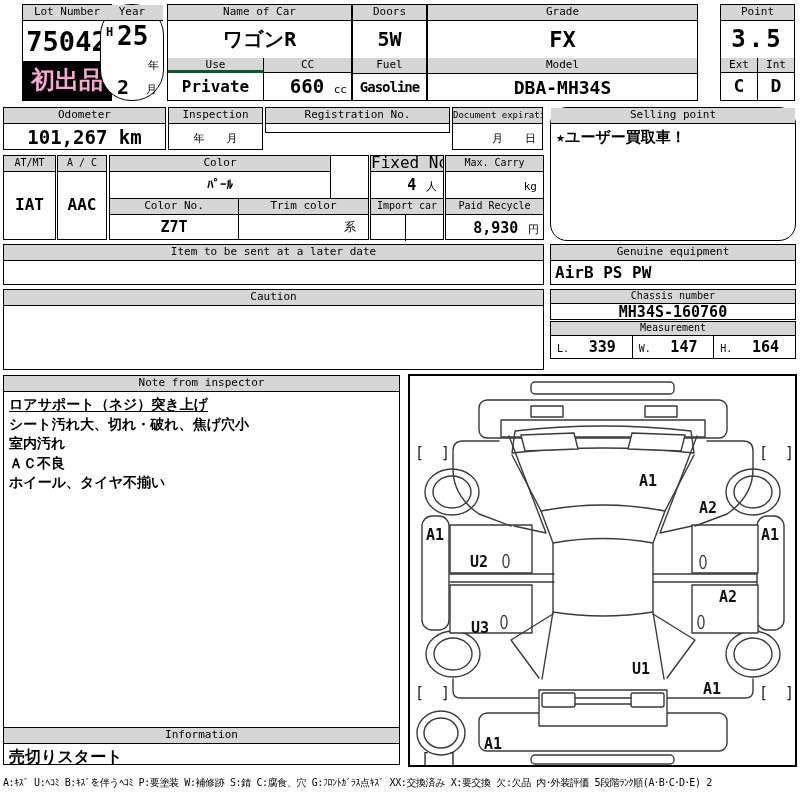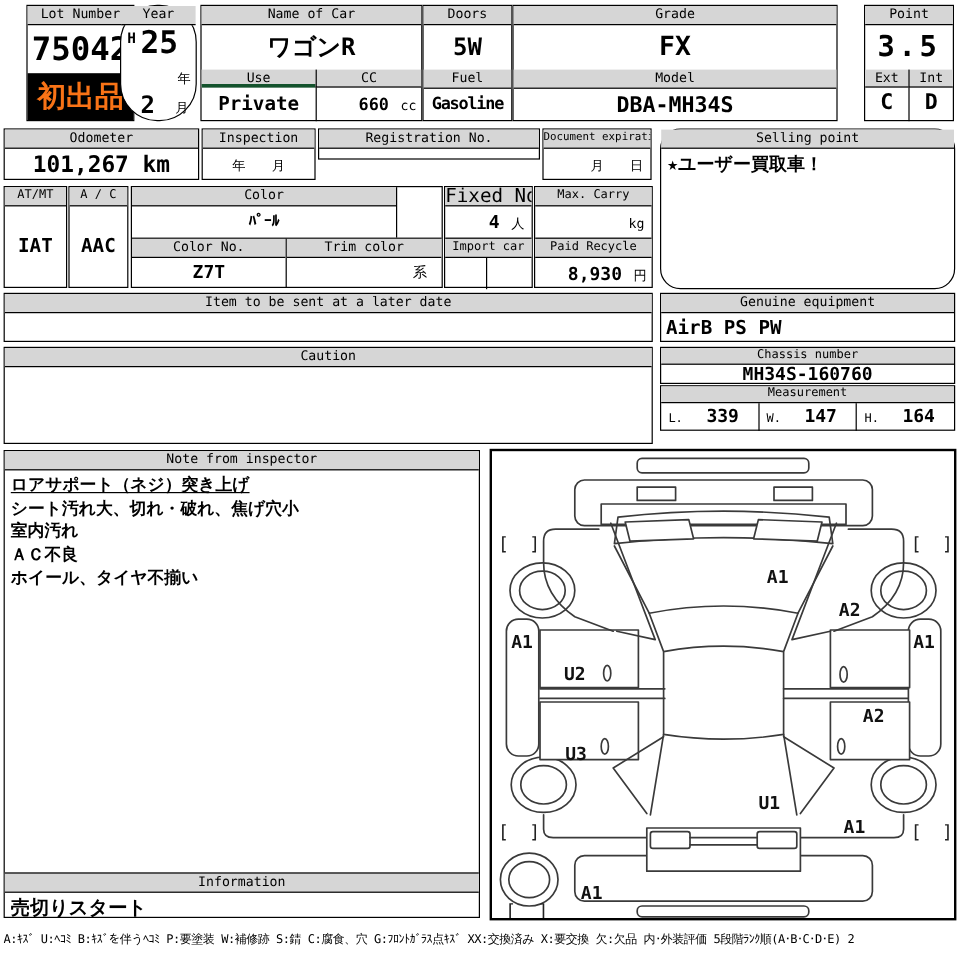--- a/index.html
+++ b/index.html
@@ -8,21 +8,21 @@
   .box{position:absolute;background:#fff;border:1px solid #000;box-sizing:border-box;}
   .hd{background:#d6d6d6;border-bottom:1px solid #000;text-align:center;font-size:11px;
       height:15px;line-height:14px;overflow:hidden;white-space:nowrap;}
   .hd.sm{font-size:9px;}
   .val{text-align:center;font-weight:bold;white-space:nowrap;}
   .row{display:flex;}
   .cell{box-sizing:border-box;overflow:hidden;}
   .bl{border-left:1px solid #000;}
   .bt{border-top:1px solid #000;}
   .unit{font-size:11px;font-weight:normal;}
-  .badge{background:#000;color:#f97316;text-align:center;font-weight:bold;}
+  .badge{background:#000;color:#f9a8d4;text-align:center;font-weight:bold;}
   .u{text-decoration:underline;text-underline-offset:2px;}
   svg text{font-family:"DejaVu Sans Mono","DejaVu Sans",monospace;font-weight:bold;font-size:15px;fill:#111;stroke:none;}
   svg text.brk{font-weight:normal;font-size:15px;fill:#222;}
 </style>
 </head>
 <body>
 
 <div class="sheet">
 
   <div class="box" style="left:10px;top:4px;width:90px;height:97px;margin-left:12px;">
@@ -47,21 +47,21 @@
   <div class="box" style="left:167px;top:4px;width:185px;height:97px;">
     <div class="hd">Name of Car</div>
     <div class="val" style="font-size:20px;line-height:37px;">ワゴンR</div>
     <div class="row" style="height:15px;">
       <div class="hd cell" style="flex:0 0 95px;border-bottom:3px solid #14532d;">Use</div>
       <div class="hd cell bl" style="flex:1;">CC</div>
     </div>
     <div class="row" style="height:28px;">
       <div class="cell val" style="flex:0 0 95px;font-size:16px;line-height:27px;">Private</div>
       <div class="cell bl" style="flex:1;text-align:right;padding-right:4px;line-height:27px;">
-        <span style="font-size:14px;font-weight:bold;">660</span>
+        <span style="font-size:19px;font-weight:bold;">660</span>
         <span class="unit">cc</span>
       </div>
     </div>
   </div>
 
   <div class="box" style="left:352px;top:4px;width:75px;height:97px;">
     <div class="hd">Doors</div>
     <div class="val" style="font-size:20px;line-height:37px;">5W</div>
     <div class="hd">Fuel</div>
     <div class="val" style="font-size:14px;line-height:27px;letter-spacing:-1px;">Gasoline</div>

